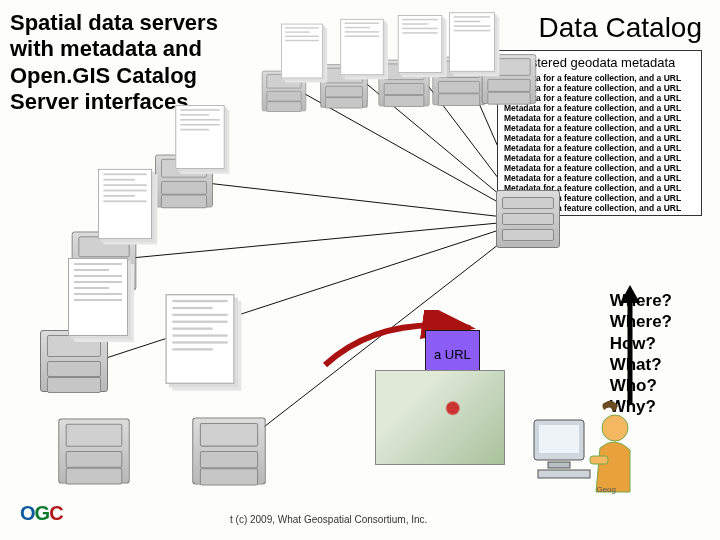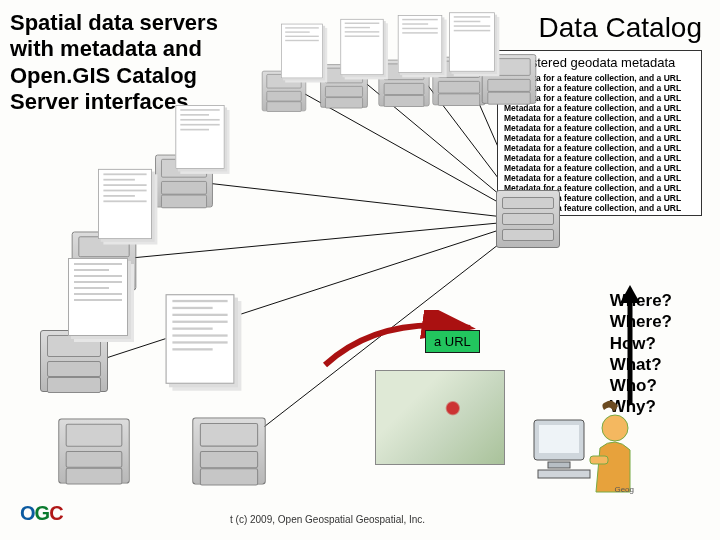--- a/index.html
+++ b/index.html
@@ -31,22 +31,22 @@
     position: absolute; right: 80px; top: 285px;
     width: 20px; height: 120px;
   }
   .arrow-up svg { width: 100%; height: 100%; }
   .questions {
     position: absolute; right: 48px; top: 290px;
     font-weight: bold; font-size: 17px; line-height: 1.25;
   }
   .url-label {
     position: absolute; left: 425px; top: 330px;
-    background: #22c55e; border: 1px solid #1a1a1a;
-    font-size: 13px; padding: 3px 8px; text-align: right;
+    background: #8b5cf6; border: 1px solid #1a1a1a;
+    font-size: 13px; padding: 16px 8px; text-align: right;
   }
   .copyright {
     position: absolute; left: 230px; bottom: 15px;
     font-size: 10px; color: #333;
   }
   .logo {
     position: absolute; left: 20px; bottom: 15px;
     font-weight: bold; font-size: 20px; letter-spacing: -1px;
   }
   .logo .o { color: #0b5aa0; }
@@ -101,21 +101,21 @@
       radial-gradient(circle at 60% 40%, #c33 6%, transparent 8%),
       linear-gradient(135deg,#dfe9d6 30%,#c7d7bf 60%,#a9c29a 100%);
     border: 1px solid #888;
   }
   .user {
     position: absolute; right: 70px; top: 400px;
     width: 120px; height: 95px;
   }
   .user svg { width: 100%; height: 100%; }
   .tiny-label {
-    position: absolute; right: 86px; top: 485px;
+    position: absolute; right: 104px; top: 485px;
     font-size: 8px; color: #555;
   }
   .arrow-red {
     position: absolute; left: 320px; top: 310px;
     width: 160px; height: 60px;
   }
 </style>
 </head>
 <body>
 
@@ -294,17 +294,17 @@
     <rect x="8" y="70" width="52" height="8" fill="#d0d5da" stroke="#555"></rect>
     <circle cx="85" cy="28" r="13" fill="#f4b860" stroke="#7a4"></circle>
     <path d="M84,12 Q80,4 74,10 Q70,4 76,2 Q82,-2 88,6 Z" fill="#6b4a20"></path>
     <path d="M70,48 Q85,35 100,50 L100,92 L66,92 Z" fill="#e7a23c" stroke="#7a4"></path>
     <rect x="60" y="56" width="18" height="8" rx="3" fill="#f4b860" stroke="#7a4"></rect>
   </svg>
 </div>
 
 <div class="tiny-label">Geog</div>
 
-<div class="copyright">t (c) 2009, Open Geospatial Geospatial, Inc.</div>
+<div class="copyright">t (c) 2009, What Geospatial Consortium, Inc.</div>
 
 <div class="logo">
   <span class="o">O</span><span class="g">G</span><span class="c">C</span>
 </div>
 
 </body></html>

